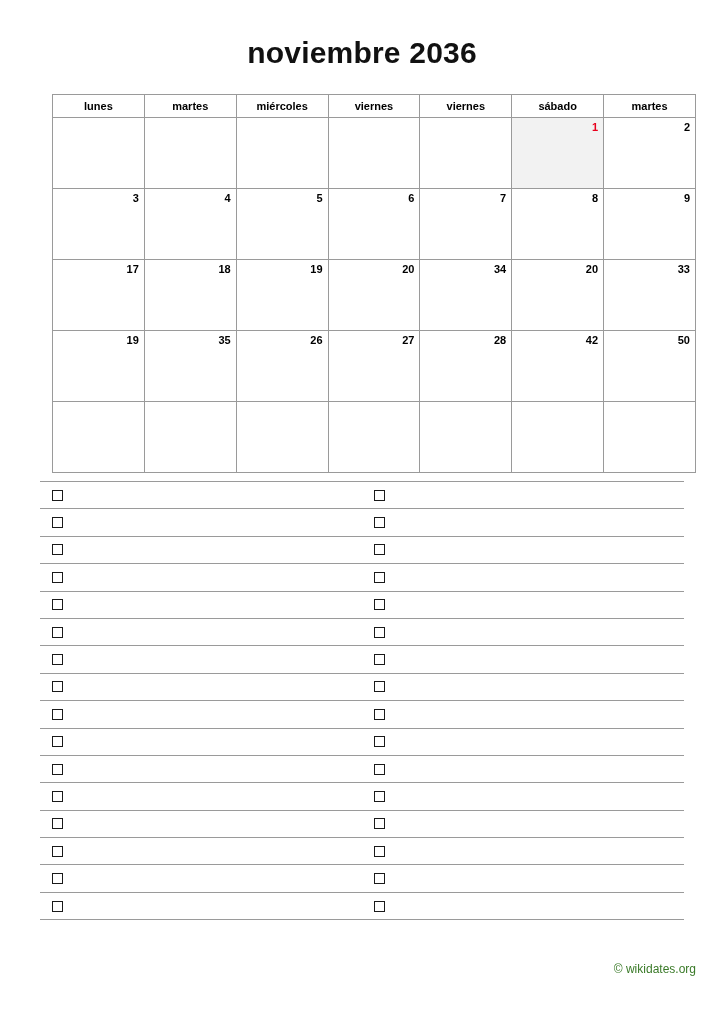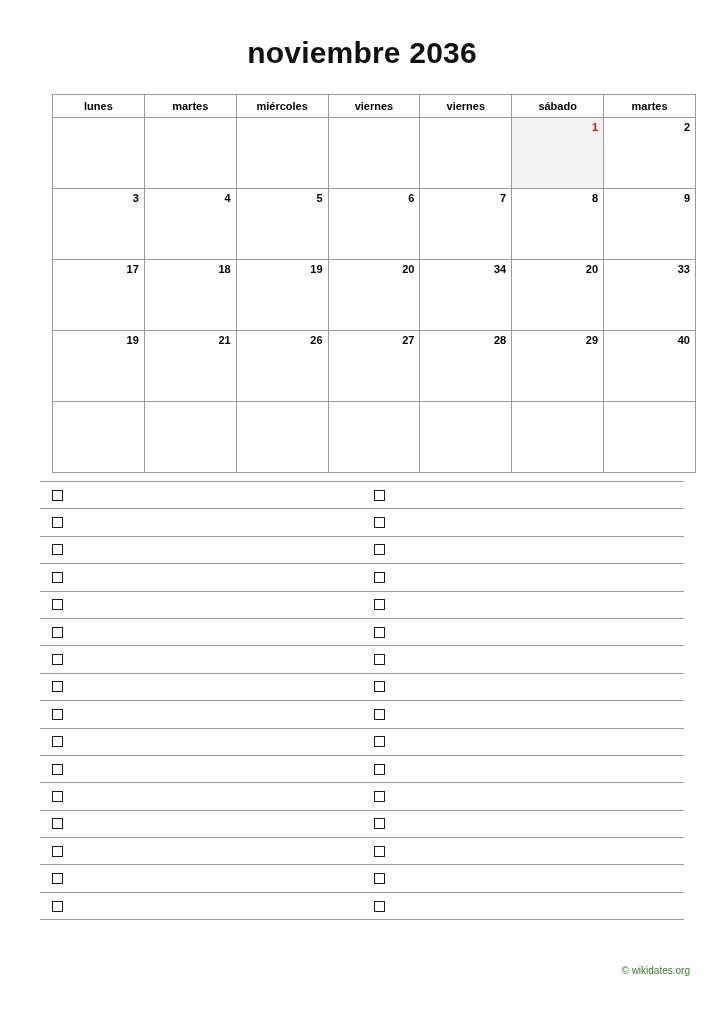--- a/index.html
+++ b/index.html
@@ -103,23 +103,23 @@
     display: inline-block;
     background: #ffffff;
   }
   .note-line {
     flex: 1;
   }
 
   
   .footer {
     position: absolute;
-    right: 34px;
+    right: 28px;
     bottom: 56px;
-    font-size: 10px;
+    font-size: 12px;
     color: #3a7a28;
   }
 </style>
 </head>
 <body>
 
 <div class="page">
 
   <h1 class="title">noviembre 2036</h1>
 
@@ -159,26 +159,26 @@
             <td><span class="daynum">17</span></td>
             <td><span class="daynum">18</span></td>
             <td><span class="daynum">19</span></td>
             <td><span class="daynum">20</span></td>
             <td><span class="daynum">34</span></td>
             <td><span class="daynum">20</span></td>
             <td><span class="daynum">33</span></td>
           </tr>
           <tr>
             <td><span class="daynum">19</span></td>
-            <td><span class="daynum">21</span></td>
+            <td><span class="daynum">35</span></td>
             <td><span class="daynum">26</span></td>
             <td><span class="daynum">27</span></td>
             <td><span class="daynum">28</span></td>
-            <td><span class="daynum">29</span></td>
-            <td><span class="daynum">40</span></td>
+            <td><span class="daynum">42</span></td>
+            <td><span class="daynum">50</span></td>
           </tr>
           <tr>
             <td><span class="daynum"></span></td>
             <td><span class="daynum"></span></td>
             <td><span class="daynum"></span></td>
             <td><span class="daynum"></span></td>
             <td><span class="daynum"></span></td>
             <td><span class="daynum"></span></td>
             <td><span class="daynum"></span></td>
           </tr>

